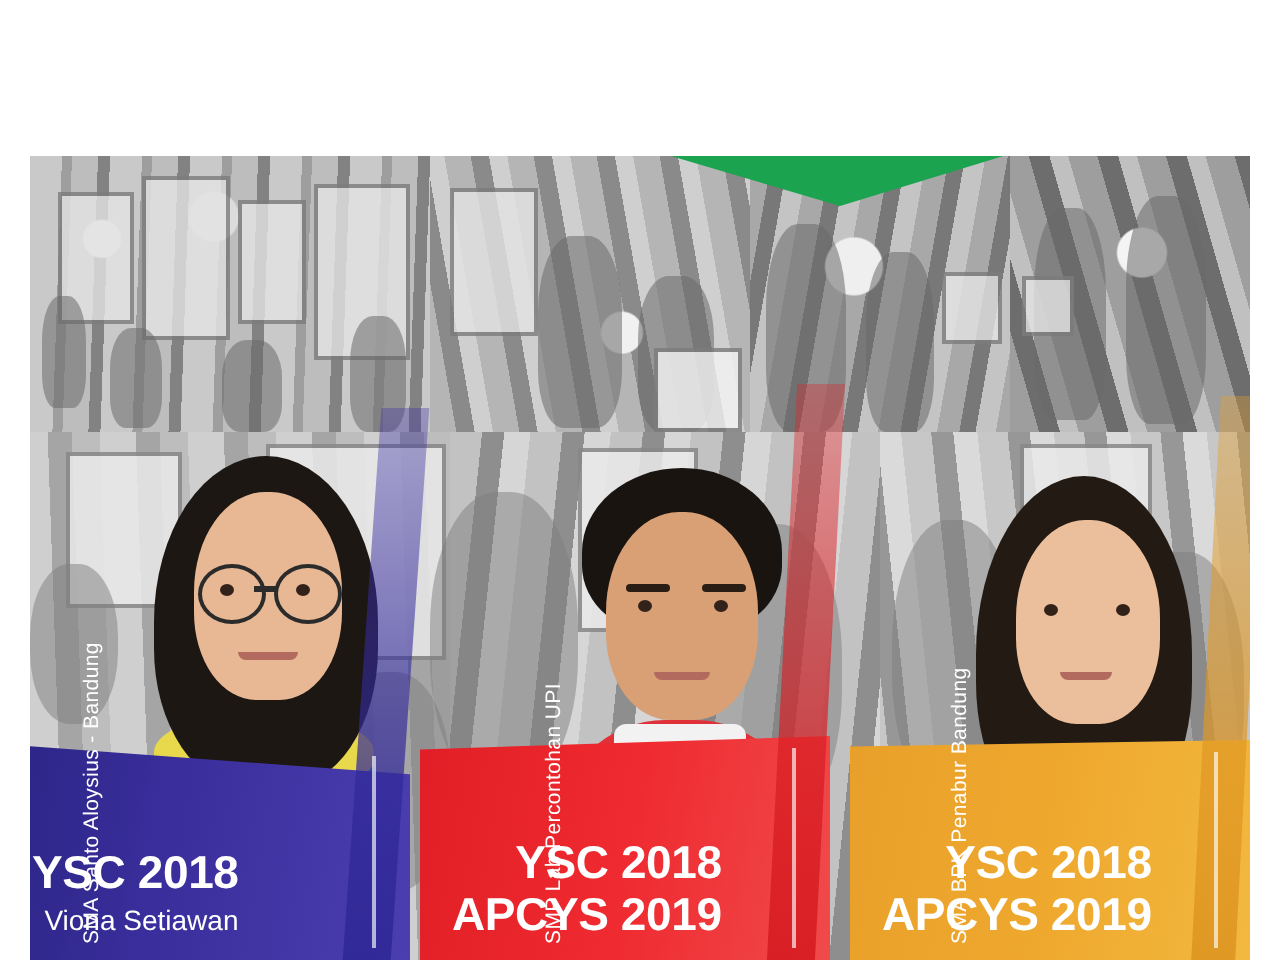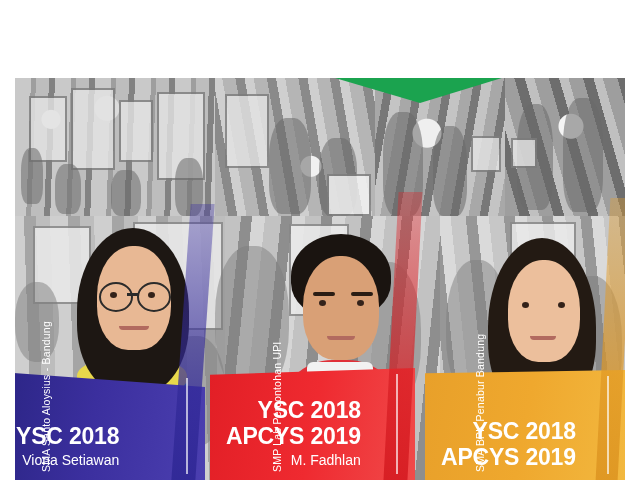--- a/index.html
+++ b/index.html
@@ -261,21 +261,20 @@
   </div>
 
   <div class="card" id="card-red">
     <div class="card-body"></div>
     <div class="sash"></div>
     <div class="card-rule" style="right:17px;bottom:6px;height:100px;"></div>
     <div class="card-school" style="right:2px;bottom:8px;">SMP Lab Percontohan UPI</div>
     <div class="card-txt">
       <div class="card-l1">YSC 2018</div>
       <div class="card-l2">APCYS 2019</div>
-      <div class="card-name">M. Fadhlan</div>
     </div>
   </div>
 
   <div class="card" id="card-orange">
     <div class="card-body"></div>
     <div class="sash"></div>
     <div class="card-rule" style="right:16px;bottom:6px;height:98px;"></div>
     <div class="card-school" style="right:1px;bottom:8px;">SMA BPK Penabur Bandung</div>
     <div class="card-txt">
       <div class="card-l1">YSC 2018</div>

